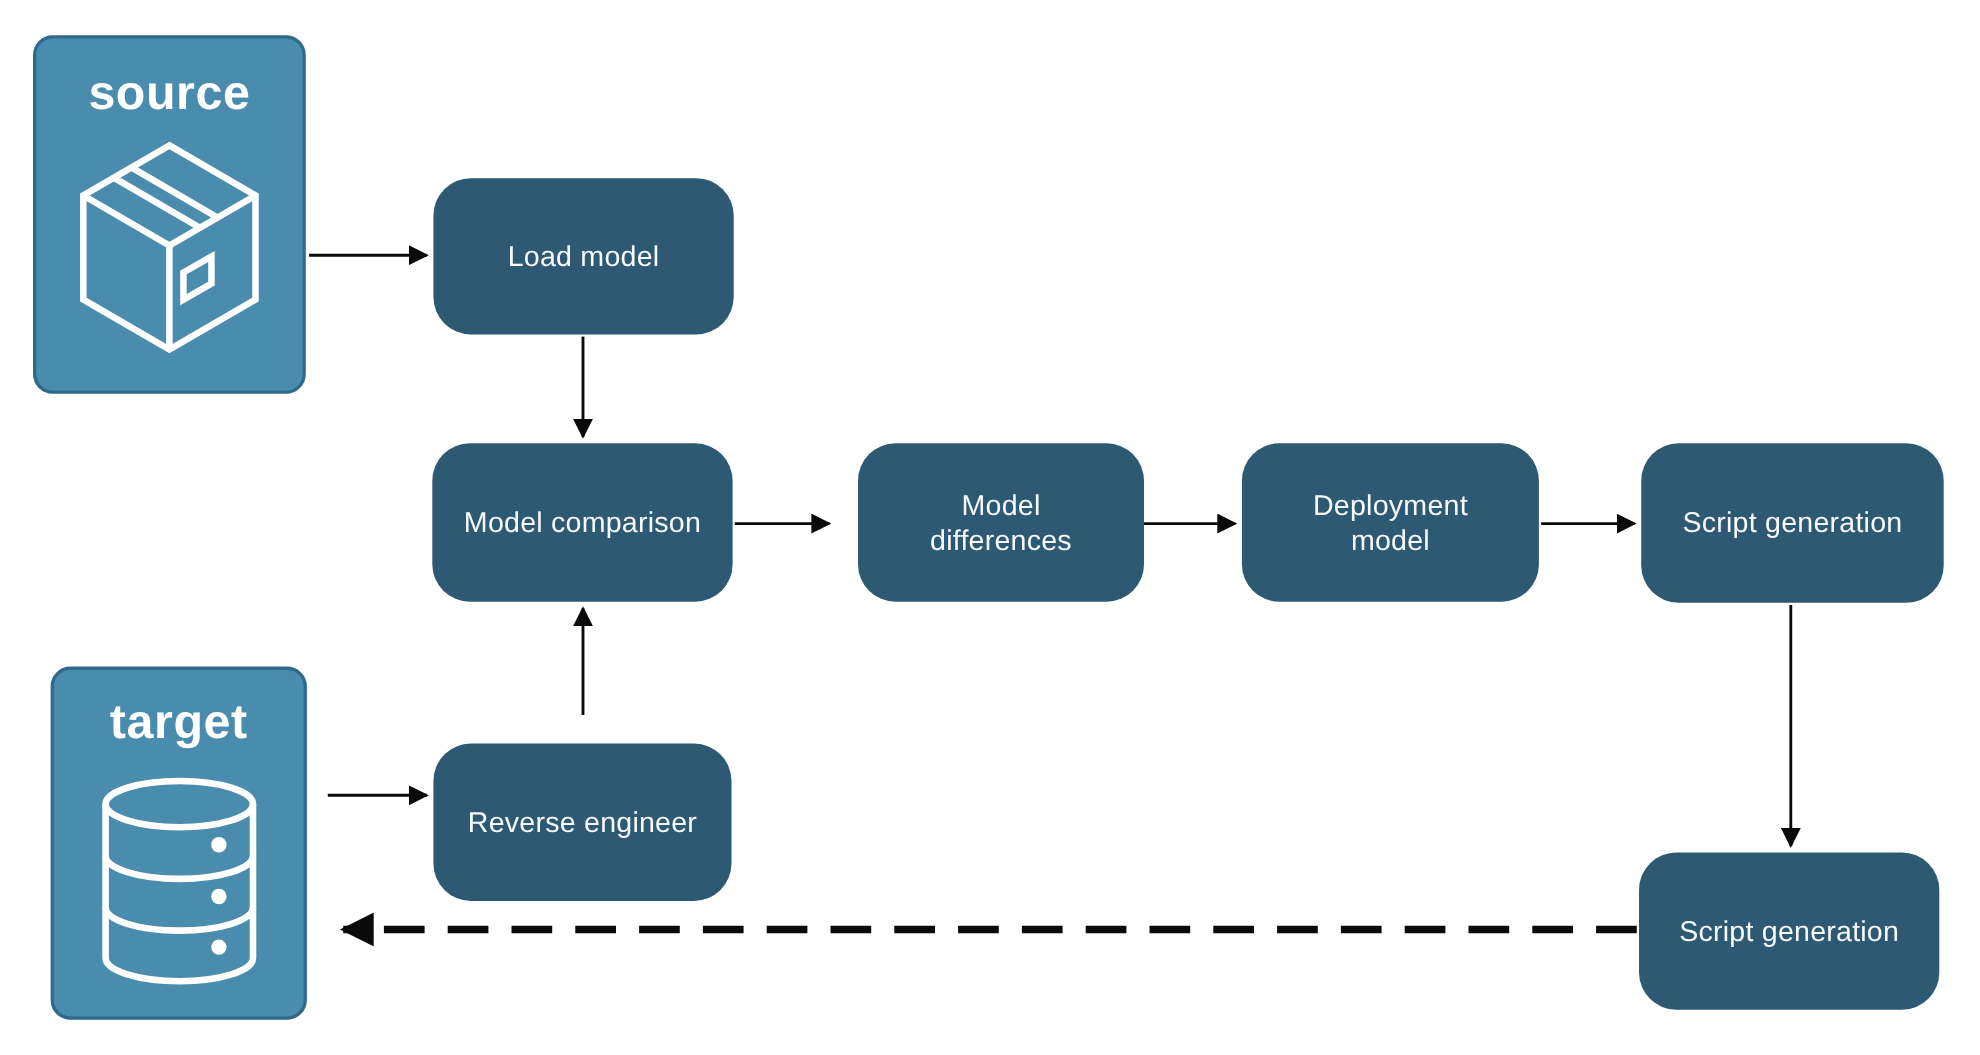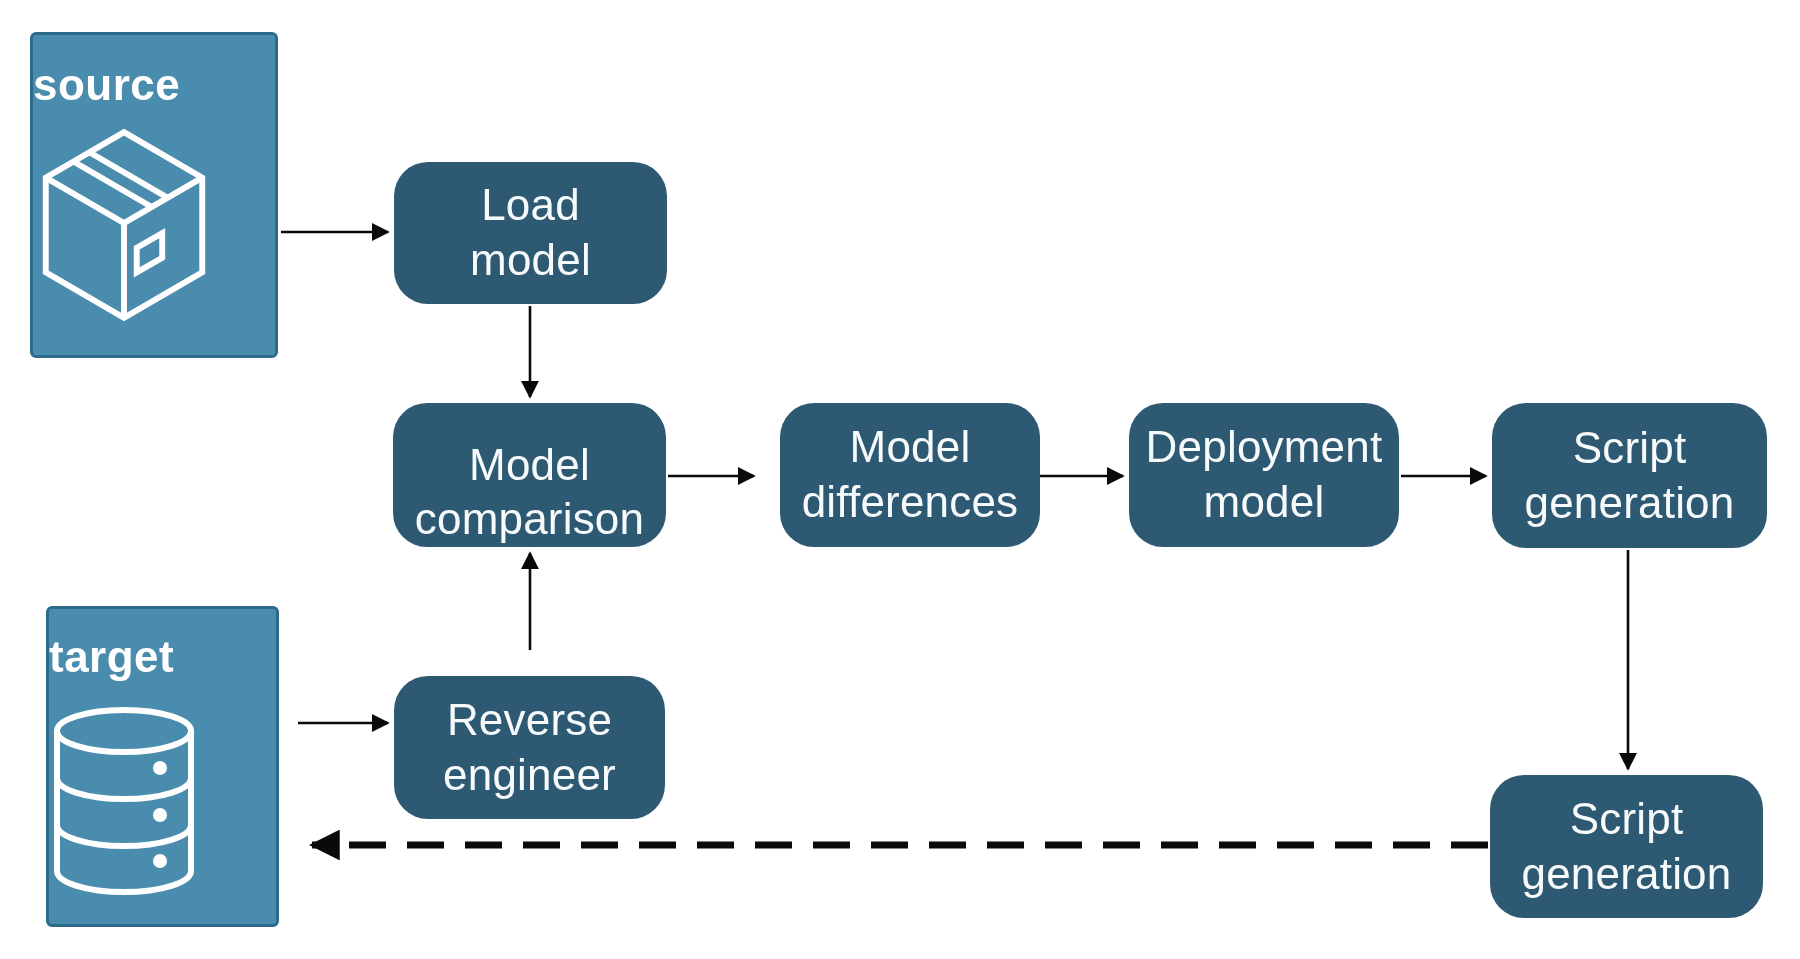--- a/index.html
+++ b/index.html
@@ -25,53 +25,53 @@
   
   .node {
     position: absolute;
     background: var(--node-fill);
     border-radius: 34px;
     display: flex;
     align-items: center;
     justify-content: center;
     text-align: center;
     color: var(--node-text);
-    font-size: 44px;
+    font-size: 26px;
     line-height: 1.24;
     letter-spacing: 0.2px;
   }
   .node .label { padding: 0 26px; }
 
   
   .container-box {
     position: absolute;
     background: var(--container-fill);
     border: 3px solid var(--container-border);
-    border-radius: 6px;
+    border-radius: 18px;
     display: flex;
     flex-direction: column;
-    align-items: flex-start;
+    align-items: center;
     color: var(--container-text);
   }
   .container-box .title {
     font-size: 44px;
     font-weight: 700;
     letter-spacing: 0.5px;
     line-height: 1.1;
   }
   .container-source .title { margin-top: 26px; }
   .container-target .title { margin-top: 24px; }
   .container-source .icon-wrap { margin-top: 14px; }
   .container-target .icon-wrap { margin-top: 24px; }
   .icon-wrap { display: flex; align-items: center; justify-content: center; }
   .icon-wrap svg { display: block; }
 
   
   .node-load-model        { left: 394px;  top: 162px; width: 273px; height: 142px; }
-  .node-model-comparison  { left: 393px;  top: 403px; width: 273px; height: 144px; align-items: flex-end; }
+  .node-model-comparison  { left: 393px;  top: 403px; width: 273px; height: 144px; }
   .node-model-differences { left: 780px;  top: 403px; width: 260px; height: 144px; }
   .node-deployment-plan   { left: 1129px; top: 403px; width: 270px; height: 144px; }
   .node-script-generation { left: 1492px; top: 403px; width: 275px; height: 145px; }
   .node-reverse-engineer  { left: 394px;  top: 676px; width: 271px; height: 143px; }
   .node-script-execution  { left: 1490px; top: 775px; width: 273px; height: 143px; }
   .container-source { left: 30px; top: 32px;  width: 248px; height: 326px; }
   .container-target { left: 46px; top: 606px; width: 233px; height: 321px; }
 </style>
 </head>
 <body>

